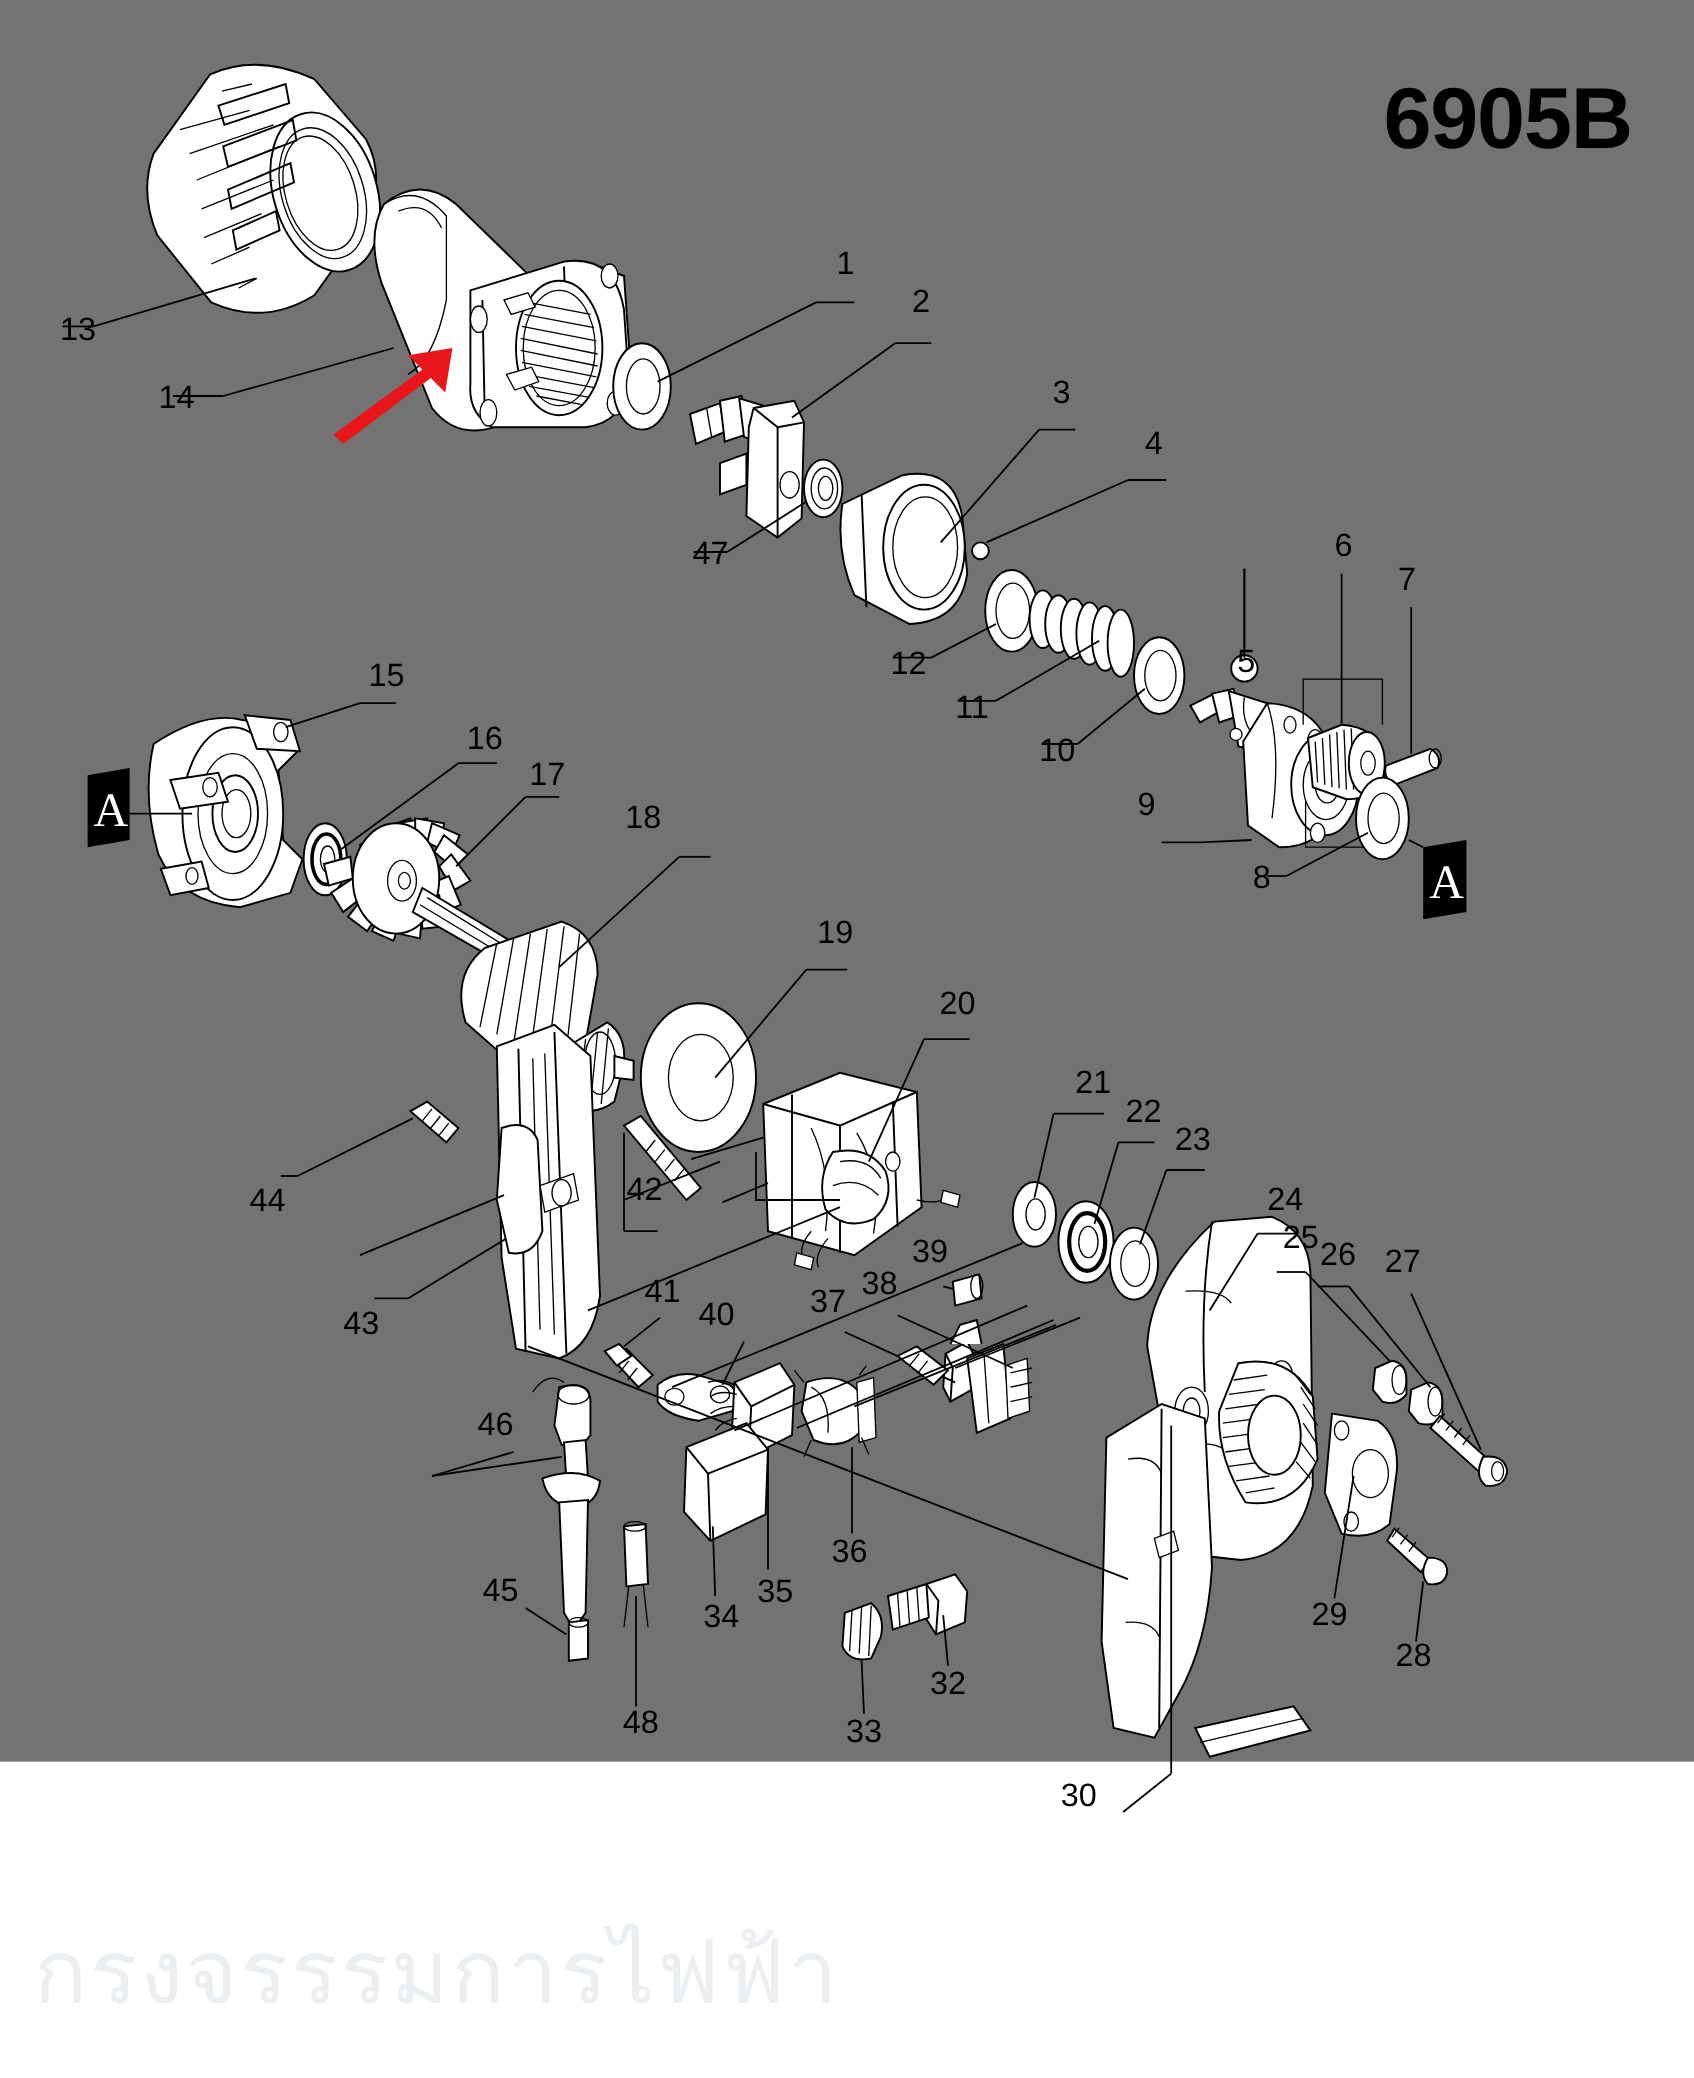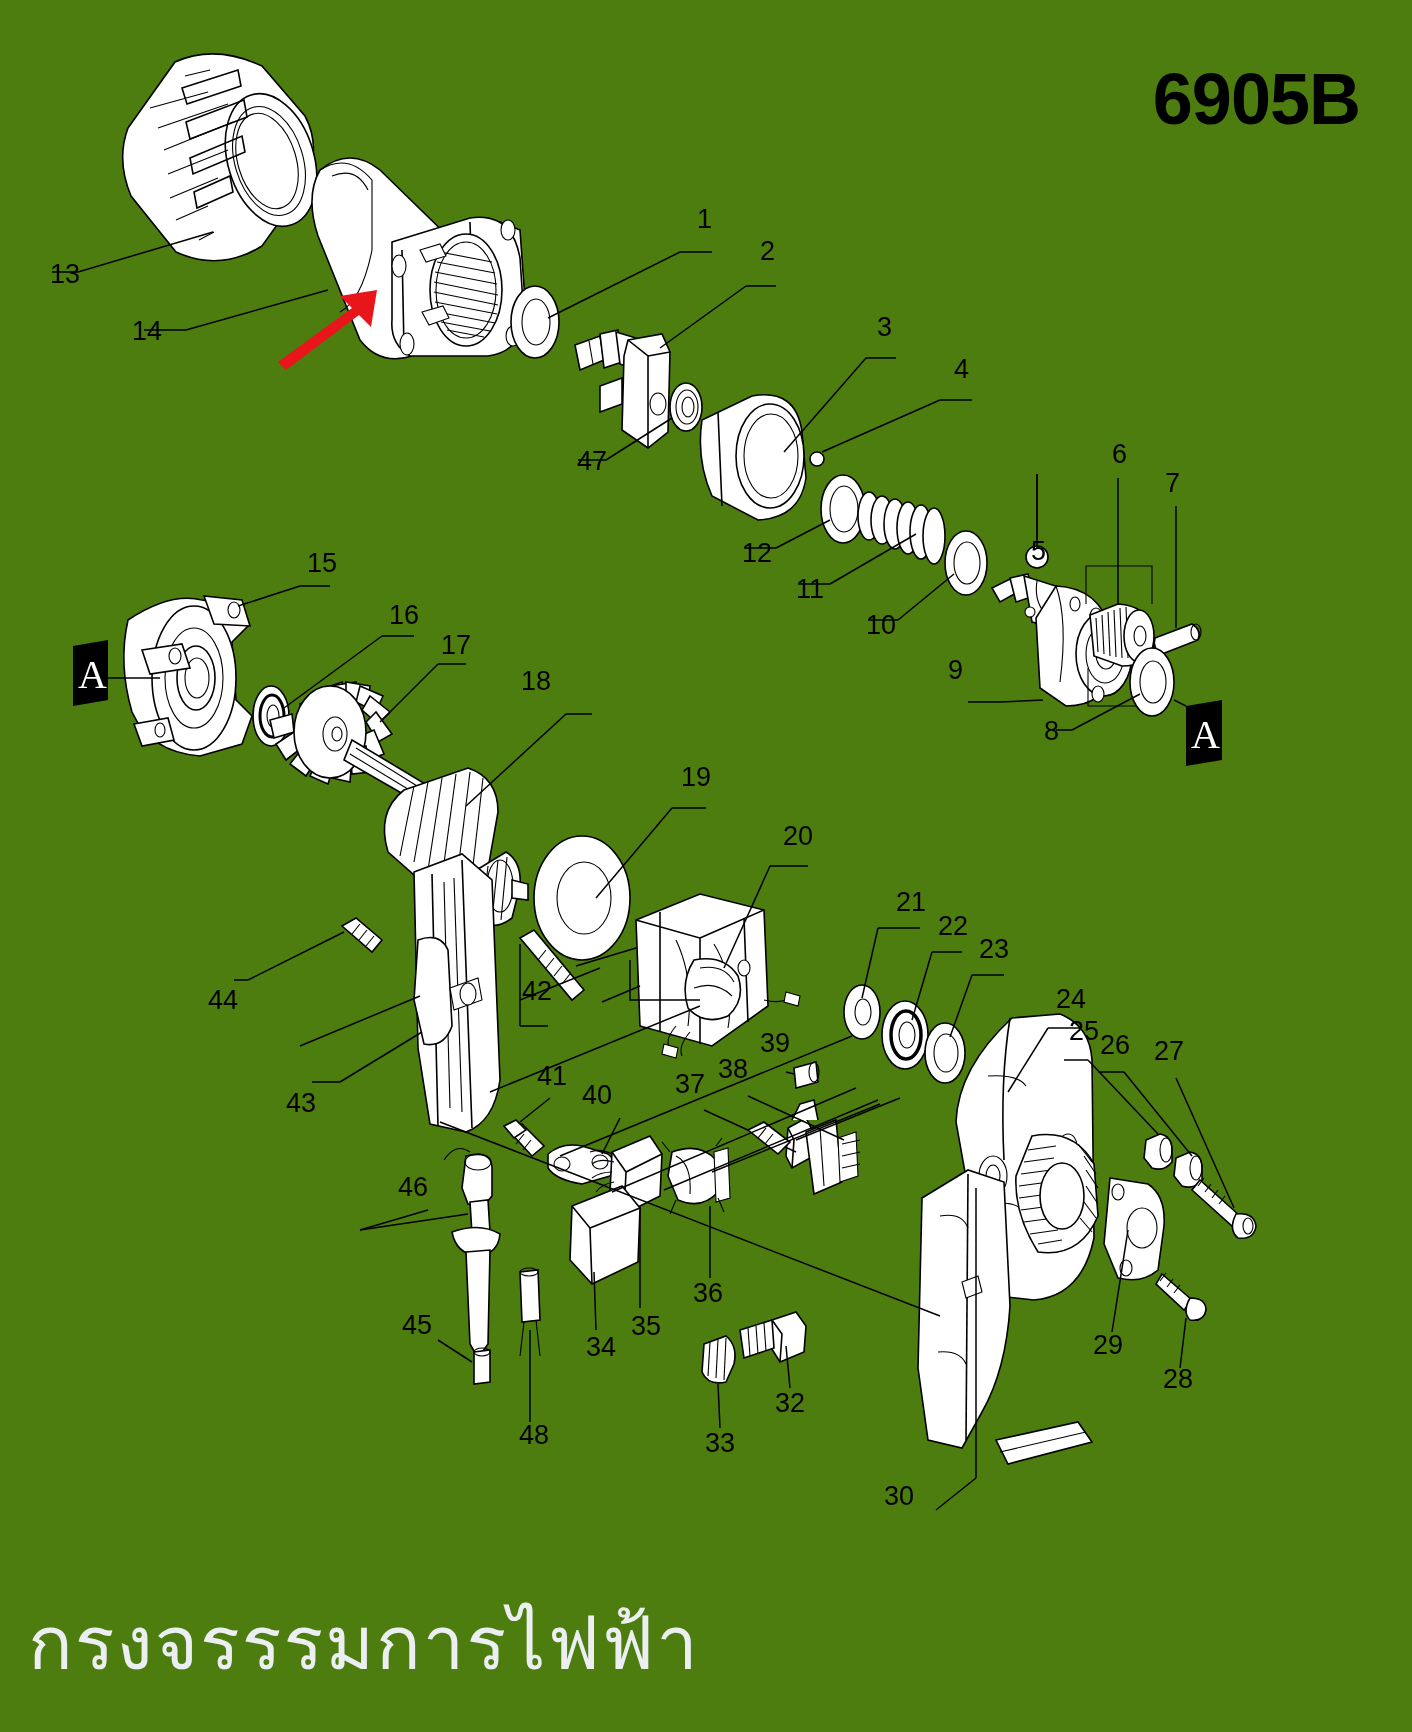--- a/index.html
+++ b/index.html
@@ -1,18 +1,18 @@
 <!DOCTYPE html>
 <html><head>
 <meta charset="utf-8">
 <style>
   html,body{margin:0;padding:0;background:#ffffff;}
   body{width:1412px;height:1732px;position:relative;overflow:hidden;
        font-family:"Liberation Sans",sans-serif;}
-  #sheet{position:absolute;left:0;top:0;width:1412px;height:1732px;background:#4d7c0f;}
+  #sheet{position:absolute;left:0;top:0;width:1412px;height:1468px;background:#737373;}
   #model-title{position:absolute;right:52px;top:58px;font-size:72px;font-weight:bold;
        letter-spacing:-1px;color:#000;font-family:"Liberation Sans",sans-serif;}
   #watermark{position:absolute;left:28px;top:1584px;font-size:74px;color:#eceff1;
        letter-spacing:2px;white-space:nowrap;font-family:"DejaVu Sans",sans-serif;
        user-select:none;}
   svg{position:absolute;left:0;top:0;}
   .ln{stroke:#000;stroke-width:1.6;fill:none;}
   .lnT{stroke:#000;stroke-width:1.1;fill:none;}
   .lead{stroke:#000;stroke-width:1.5;fill:none;}
   .fillw{fill:#fff;stroke:#000;stroke-width:1.6;}

